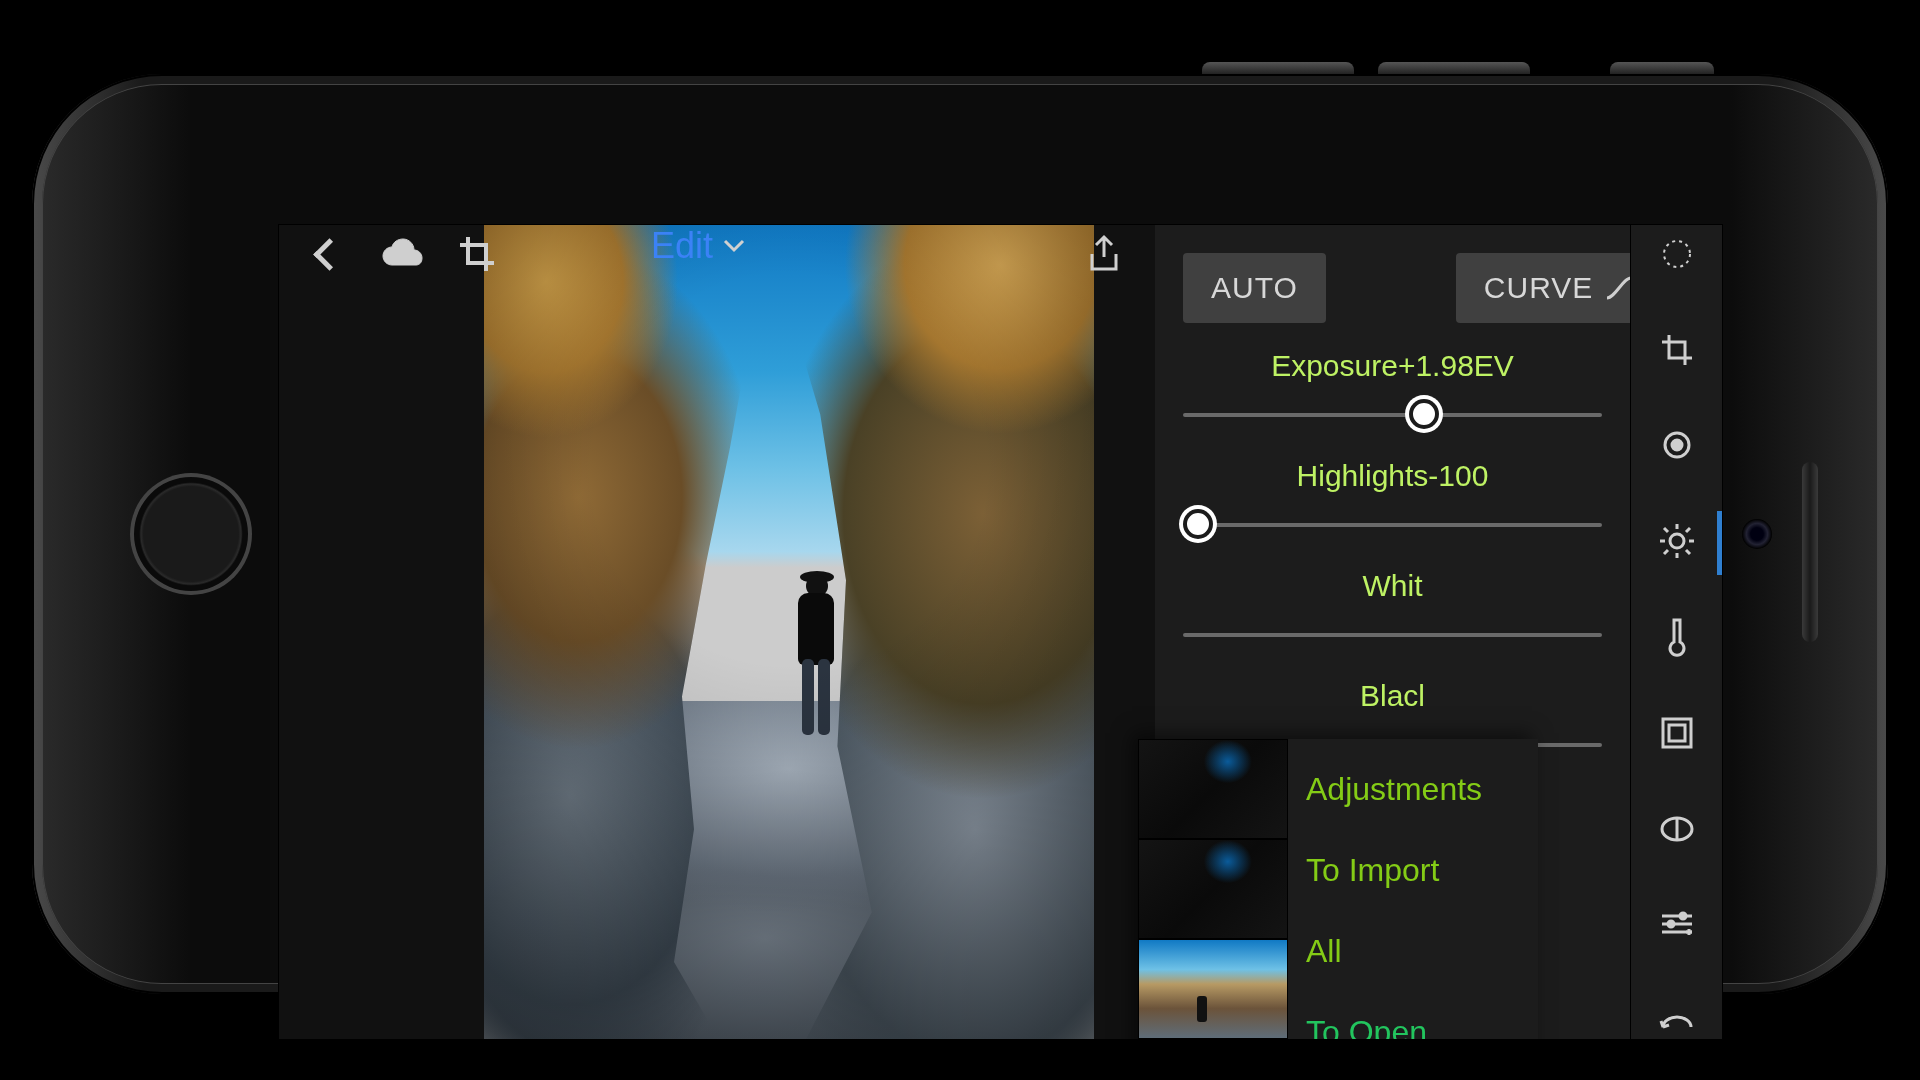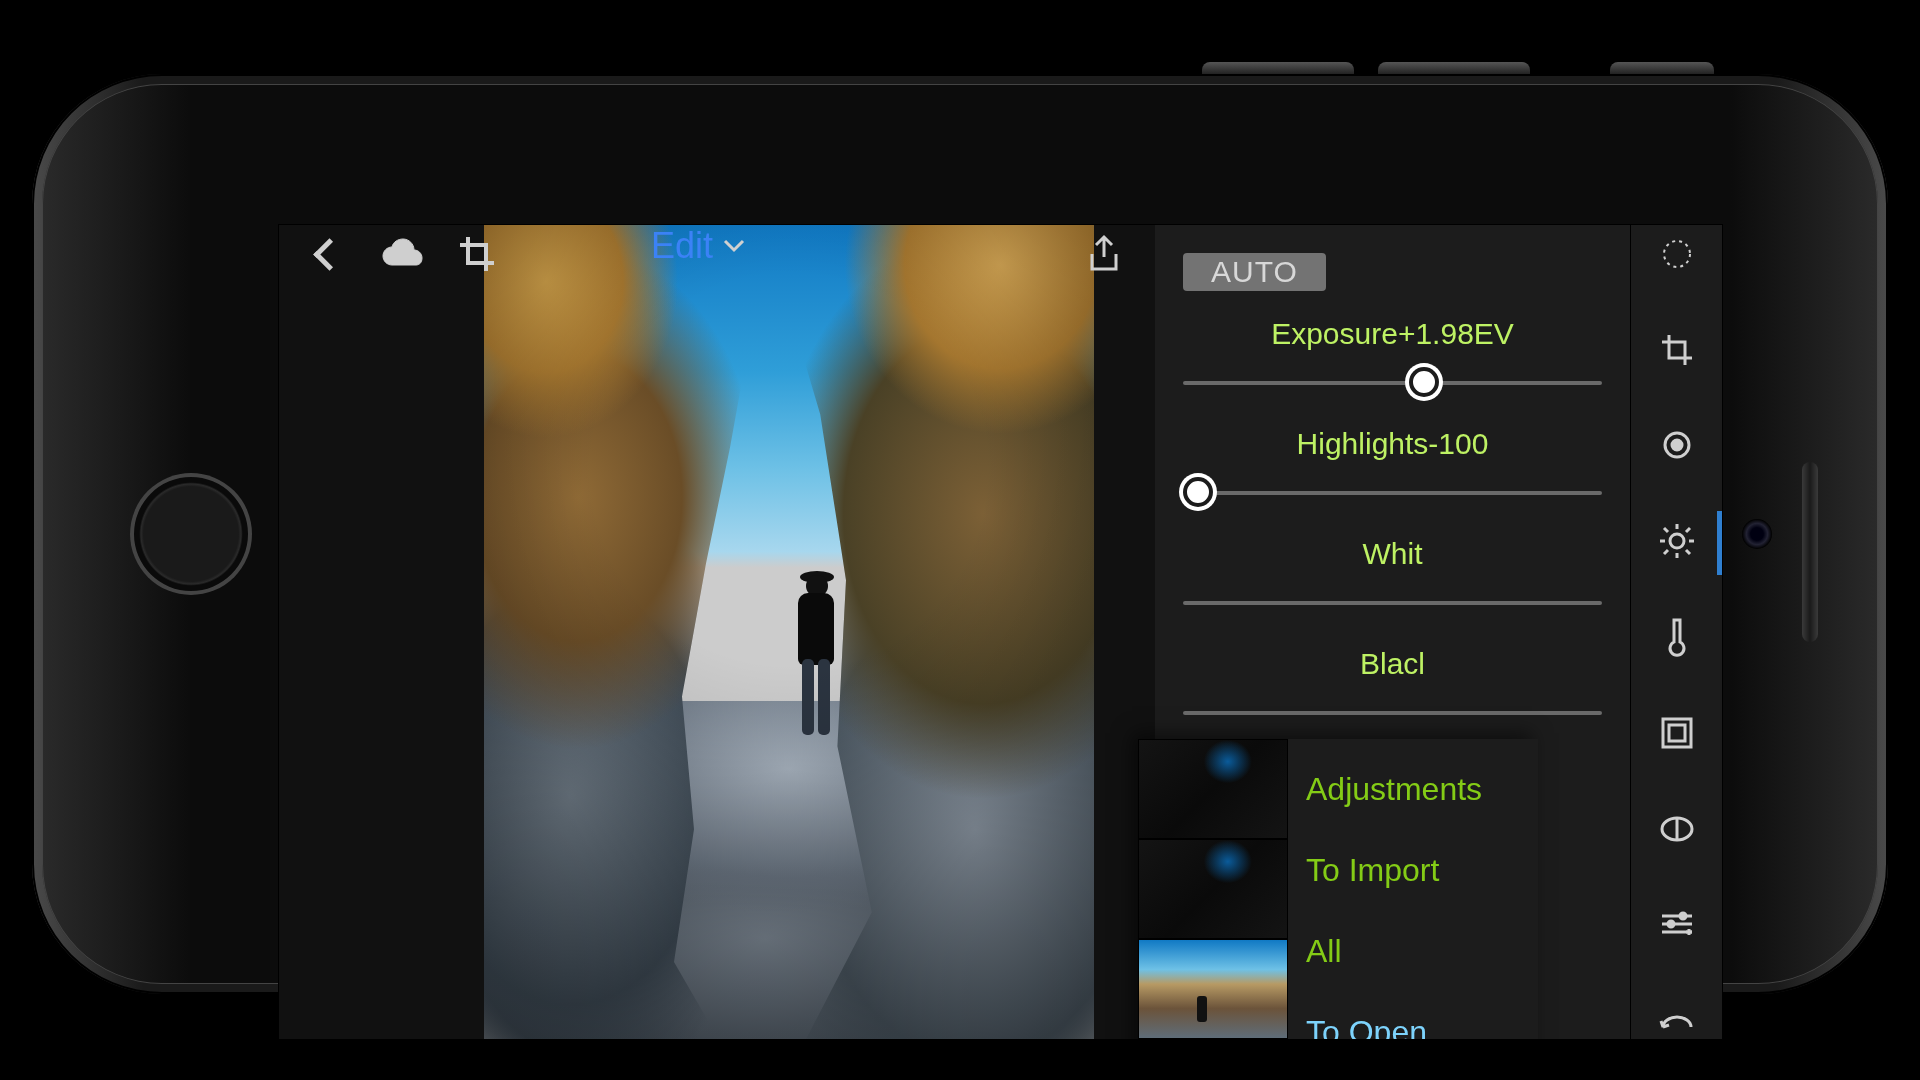--- a/index.html
+++ b/index.html
@@ -53,21 +53,21 @@
   .p-head{position:absolute;left:22px;top:0;width:22px;height:22px;border-radius:50%;background:#111}
   .p-hat{position:absolute;left:16px;top:-4px;width:34px;height:12px;border-radius:50%;background:#111}
   .p-body{position:absolute;left:14px;top:18px;width:36px;height:72px;background:#0a0a0a;border-radius:10px 10px 6px 6px}
   .p-legL{position:absolute;left:18px;top:84px;width:12px;height:76px;background:#2b3440;border-radius:5px}
   .p-legR{position:absolute;left:34px;top:84px;width:12px;height:76px;background:#2b3440;border-radius:5px}
   .vign{position:absolute;inset:0;background:radial-gradient(circle at 50% 30%,rgba(0,0,0,0) 30%,rgba(0,0,0,0.35) 100%)}
 
   
   .panel{position:absolute;right:92px;top:0;width:475px;height:816px;background:#1c1c1c;color:#d8d8d8;font-size:28px}
   .p-top{display:flex;gap:130px;padding:28px 0 26px 28px}
-  .pill{background:#737373;border-radius:4px;padding:2px 28px;font-size:30px;letter-spacing:1px;color:#d8d8d8;cursor:pointer;display:flex;align-items:center;gap:12px}
+  .pill{background:#404040;border-radius:4px;padding:18px 28px;font-size:30px;letter-spacing:1px;color:#d8d8d8;cursor:pointer;display:flex;align-items:center;gap:12px}
   .row{padding:0 28px}
   .row-h{display:flex;justify-content:center;font-size:30px;color:#bef264}
   .slider{position:relative;height:44px;margin:10px 0 22px 0}
   .trk{position:absolute;left:0;right:0;top:20px;height:4px;background:#6a6a6a;border-radius:2px}
   .thumb{position:absolute;top:6px;width:30px;height:30px;border-radius:50%;background:#fff;box-shadow:0 0 0 4px #1c1c1c inset,0 0 0 4px #fff}
   .thumb.grey{background:#9a9a9a;box-shadow:0 0 0 4px #1c1c1c inset,0 0 0 4px #9a9a9a}
 
   
   .rail{position:absolute;right:0;top:0;width:92px;height:816px;background:#1c1c1c;border-left:1px solid #000;
     display:flex;flex-direction:column;align-items:center;gap:54px;padding-top:8px;color:#cfcfcf}
@@ -80,21 +80,21 @@
   .thumbs{width:150px;display:flex;flex-direction:column}
   .thumbs .t{flex:1;border:1px solid #000;position:relative;overflow:hidden}
   .t-dark{position:absolute;inset:0;background:
     radial-gradient(40px 36px at 60% 22%,#0a5b9a 0%,rgba(0,0,0,0)60%),
     linear-gradient(135deg,#141414 0%,#0a0a0a 50%,#141414 100%)}
   .t-light{position:absolute;inset:0;background:
     linear-gradient(180deg,#1079c4 0%,#6ec1e6 30%,#b79a64 45%,#6b533a 70%,#5f6d79 100%)}
   .t-person{position:absolute;left:58px;top:56px;width:10px;height:26px;background:#111;border-radius:3px}
   .menu{flex:1;display:flex;flex-direction:column;justify-content:flex-start;padding:10px 18px}
   .menu div{padding:22px 0;font-size:32px;color:#84cc16;cursor:pointer}
-  .menu div.dim{color:#7dd3fc}
+  .menu div.dim{color:#22c55e}
 
   
   .chev-l{border:solid #cfcfcf;border-width:0 5px 5px 0;display:inline-block;padding:9px;transform:rotate(135deg)}
   .cloud svg,.crop svg,.share svg,.dots svg{stroke:#cfcfcf}
 </style>
 </head>
 <body>
 
 <div class="stage">
   <div class="btn-top" style="left:1202px;width:152px"></div>
@@ -159,20 +159,26 @@
                 <circle cx="35" cy="5" r="4"></circle>
               </svg>
           </div>
         </div>
 
         <div class="panel">
           <div class="p-top">
             <div class="pill">
                 <span>AUTO</span>
               </div>
+            <div class="pill">
+              <span>CURVE</span>
+              <svg width="28" height="24" viewBox="0 0 28 24" fill="none" stroke="#cfcfcf" stroke-width="3">
+                  <path d="M2 22C10 22 18 2 26 2"></path>
+                </svg>
+            </div>
           </div>
 
           <div class="row">
             <div class="row-h">
                 <span>Exposure</span>
                 <span>+1.98EV</span>
               </div>
             <div class="slider">
                 <div class="trk"></div>
                 <div class="thumb" id="th-exp" style="left: 225.62px;"></div>

